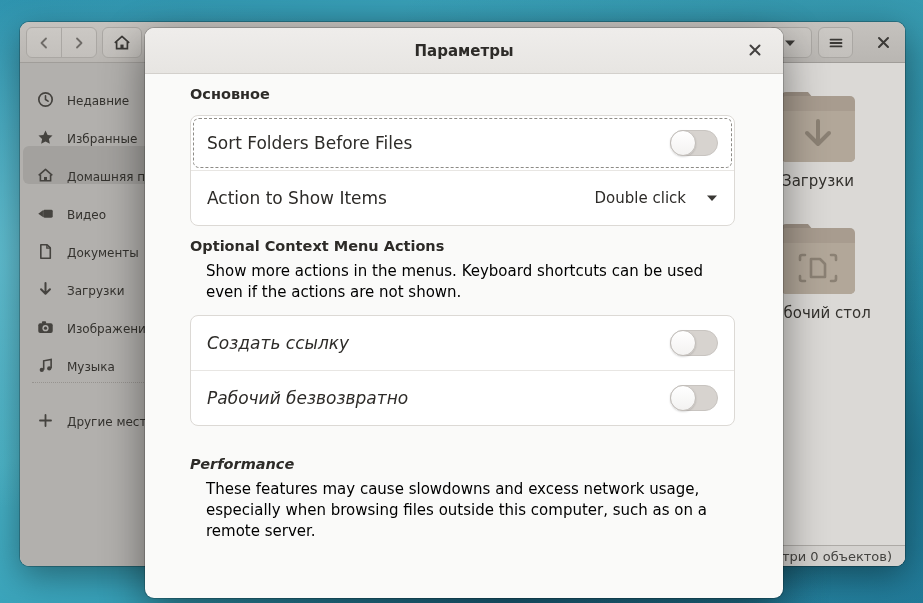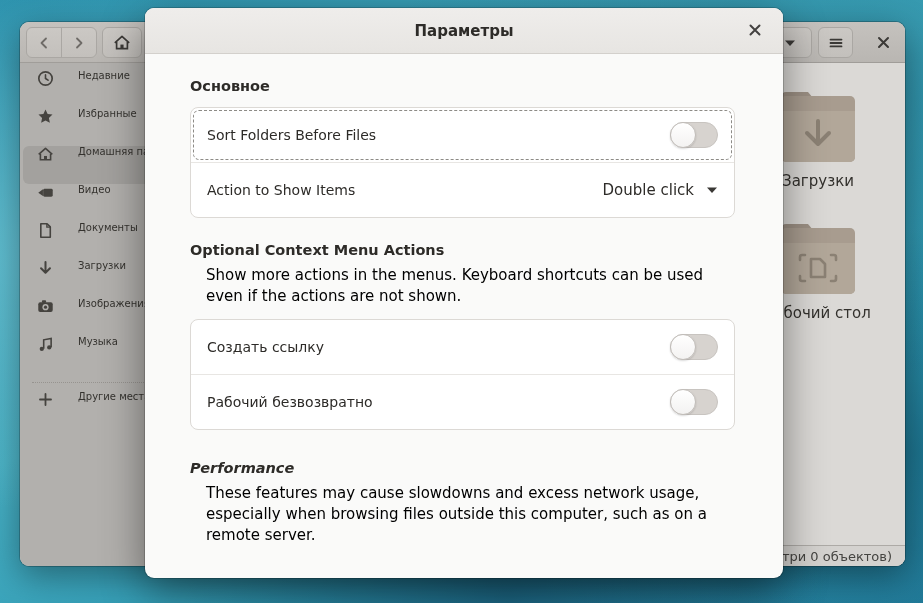--- a/index.html
+++ b/index.html
@@ -36,62 +36,62 @@
   .tb-group .half + .half{border-left:1px solid #aaa7a3;}
   .tb-home{left:82px;width:40px;}
   .tb-pathmenu{left:748px;width:44px;}
   .tb-menu{left:798px;width:35px;}
   .tb-close{position:absolute;left:849px;top:6px;width:28px;height:28px;
     display:flex;align-items:center;justify-content:center;}
   .window-body{display:flex;height:503px;}
 
   
   .sidebar{width:190px;background:#b2b0ad;padding-top:7px;box-sizing:border-box;flex:none;}
-  .side-item{height:38px;display:flex;align-items:flex-start;gap:24px;
-    padding:0 10px 0 17px;color:#34322e;font-size:10px;white-space:nowrap;}
+  .side-item{height:38px;display:flex;align-items:flex-end;gap:13px;
+    padding:0 10px 0 17px;color:#34322e;font-size:12px;white-space:nowrap;}
   .side-item.selected{background:#a3a19e;border-radius:6px;margin:0 3px;padding-left:14px;}
   .side-sep{border-top:1px dotted #96938f;margin:8px 12px;}
   .side-icon{width:17px;height:17px;flex:none;display:block;}
 
   
   .content{position:relative;flex:1;background:#dbd9d6;}
   .file-tile{position:absolute;width:110px;display:flex;flex-direction:column;align-items:center;}
   .file-label{margin-top:7px;font-size:15px;color:#33312d;white-space:nowrap;}
   .statusbar{position:absolute;right:0;bottom:0;height:21px;width:270px;
     background:#d4d2cf;border-top:1px solid #adaaa6;border-left:1px solid #adaaa6;
     border-top-left-radius:7px;display:flex;align-items:center;justify-content:flex-end;
     padding-right:13px;box-sizing:border-box;font-size:13px;color:#454441;white-space:nowrap;overflow:hidden;}
 
   
-  .dialog{position:absolute;left:145px;top:8px;width:638px;height:570px;
+  .dialog{position:absolute;left:145px;top:28px;width:638px;height:570px;
     border-radius:9px;overflow:hidden;background:#fafaf9;
     box-shadow:0 14px 44px rgba(0,0,0,.45), 0 0 0 1px rgba(0,0,0,.18);}
   .dialog-header{position:relative;height:45px;
     background:linear-gradient(#efedeb,#e7e5e2);
     border-bottom:1px solid #d3d0cc;
     display:flex;align-items:center;justify-content:center;}
   .dialog-title{font-size:15px;font-weight:bold;color:#2d2b28;}
   .dialog-close{position:absolute;right:14px;top:8px;width:28px;height:28px;
     display:flex;align-items:center;justify-content:center;border-radius:5px;}
   .dialog-body{padding:0 48px 0 45px;}
-  .section-title{font-size:14.5px;font-weight:bold;color:#2d2b28;margin:24px 0 0 0;}
+  .section-title{font-size:14.5px;font-weight:bold;color:#2d2b28;margin:12px 0 0 0;}
   .section-desc{font-size:15px;color:#000000;line-height:1.38;margin:7px 0 0 16px;max-width:545px;}
   .prefs-group{background:#fff;border:1px solid #dcd9d5;border-radius:8px;margin-top:13px;}
   .pref-row{position:relative;height:54px;display:flex;align-items:center;
     justify-content:space-between;padding:0 16px;}
   .pref-row + .pref-row{border-top:1px solid #e8e6e3;}
-  .pref-row .row-label{font-size:14px;color:#2d2b28;}
+  .pref-row .row-label{font-size:17px;color:#2d2b28;}
   .focus-ring::after{content:"";position:absolute;inset:2px;border:1px dashed #8d8b86;
     border-radius:6px;pointer-events:none;}
   .toggle{position:relative;width:48px;height:26px;border-radius:13px;flex:none;
     background:#d7d3cf;border:1px solid #c8c4c0;box-sizing:border-box;}
   .toggle-knob{position:absolute;left:-1px;top:-1px;width:26px;height:26px;border-radius:50%;
     background:linear-gradient(#ffffff,#f3f2f1);border:1px solid #c2beba;box-sizing:border-box;
     box-shadow:0 1px 2px rgba(0,0,0,.15);}
-  .dropdown{display:flex;align-items:center;gap:12px;font-size:15px;color:#2d2b28;}
+  .dropdown{display:flex;align-items:center;gap:20px;font-size:15px;color:#2d2b28;}
 </style>
 </head>
 <body>
 
 <div class="wallpaper"></div>
 
 <div class="window">
   <div class="headerbar">
     <div class="tb-group">
       <div class="half">
@@ -251,21 +251,21 @@
           <span>Double click</span>
           <svg width="12" height="8" viewBox="0 0 12 8">
               <path d="M1 1.5h10L6 7z" fill="#3a3835"></path>
             </svg>
         </div>
       </div>
     </div>
 
     <div class="section-title">Optional Context Menu Actions</div>
     <div class="section-desc">Show more actions in the menus. Keyboard shortcuts can be used even if the actions are not shown.</div>
-    <div class="prefs-group" style="">
+    <div class="prefs-group" style="font-style:italic;">
       <div class="pref-row">
         <span class="row-label">Создать ссылку</span>
         <div class="toggle">
             <div class="toggle-knob"></div>
           </div>
       </div>
       <div class="pref-row">
         <span class="row-label">Рабочий безвозвратно</span>
         <div class="toggle">
             <div class="toggle-knob"></div>

